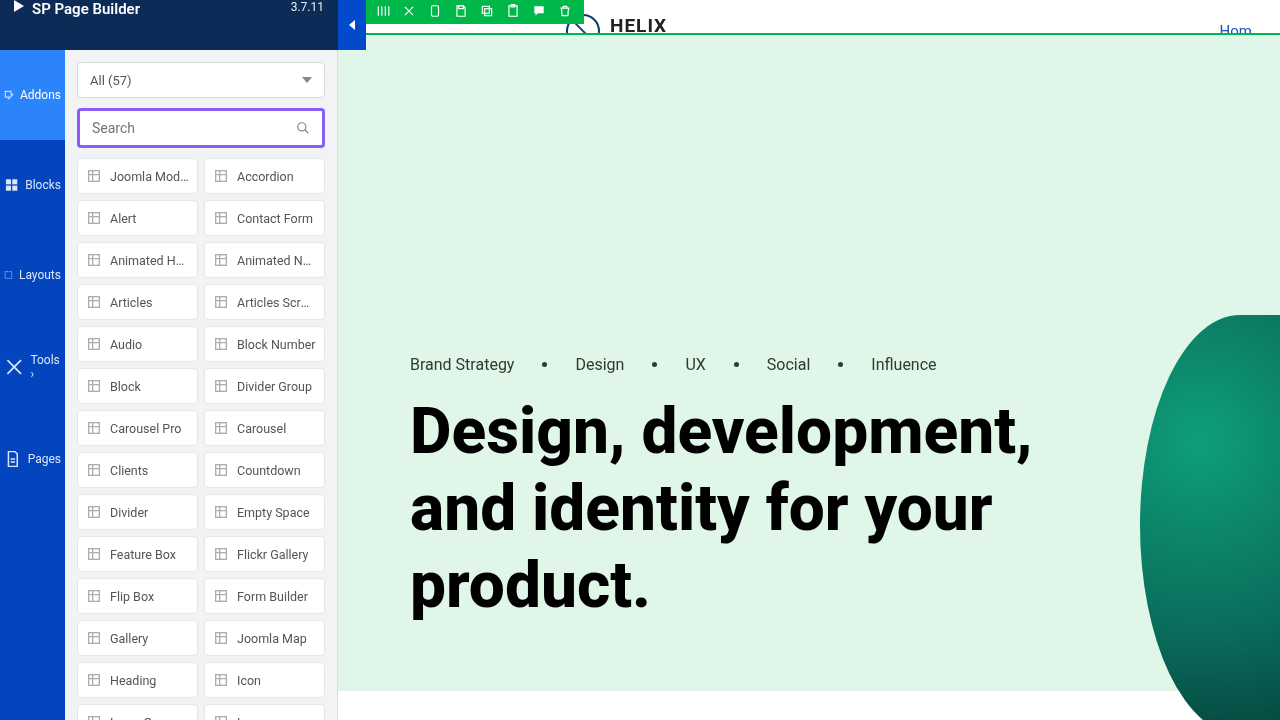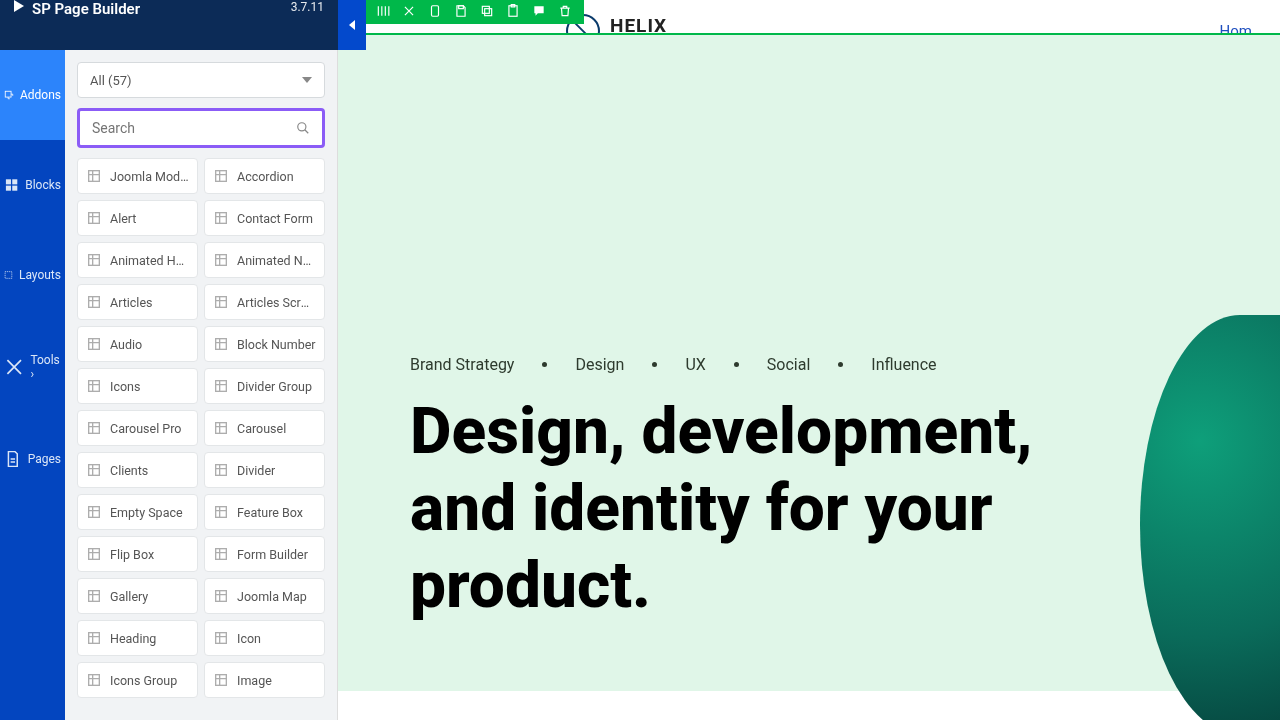--- a/index.html
+++ b/index.html
@@ -205,21 +205,21 @@
           </span>
           <span class="addon-label">Block Number</span>
         </div>
         <div class="addon-item">
           <span class="addon-icon">
             <svg viewBox="0 0 24 24" fill="none" stroke="#777" stroke-width="2">
               <rect x="4" y="4" width="16" height="16"></rect>
               <path d="M4 10h16M10 4v16"></path>
             </svg>
           </span>
-          <span class="addon-label">Icons</span>
+          <span class="addon-label">Block</span>
         </div>
         <div class="addon-item">
           <span class="addon-icon">
             <svg viewBox="0 0 24 24" fill="none" stroke="#777" stroke-width="2">
               <rect x="4" y="4" width="16" height="16"></rect>
               <path d="M4 10h16M10 4v16"></path>
             </svg>
           </span>
           <span class="addon-label">Divider Group</span>
         </div>
@@ -250,39 +250,57 @@
           </span>
           <span class="addon-label">Clients</span>
         </div>
         <div class="addon-item">
           <span class="addon-icon">
             <svg viewBox="0 0 24 24" fill="none" stroke="#777" stroke-width="2">
               <rect x="4" y="4" width="16" height="16"></rect>
               <path d="M4 10h16M10 4v16"></path>
             </svg>
           </span>
+          <span class="addon-label">Countdown</span>
+        </div>
+        <div class="addon-item">
+          <span class="addon-icon">
+            <svg viewBox="0 0 24 24" fill="none" stroke="#777" stroke-width="2">
+              <rect x="4" y="4" width="16" height="16"></rect>
+              <path d="M4 10h16M10 4v16"></path>
+            </svg>
+          </span>
           <span class="addon-label">Divider</span>
         </div>
         <div class="addon-item">
           <span class="addon-icon">
             <svg viewBox="0 0 24 24" fill="none" stroke="#777" stroke-width="2">
               <rect x="4" y="4" width="16" height="16"></rect>
               <path d="M4 10h16M10 4v16"></path>
             </svg>
           </span>
           <span class="addon-label">Empty Space</span>
         </div>
         <div class="addon-item">
           <span class="addon-icon">
             <svg viewBox="0 0 24 24" fill="none" stroke="#777" stroke-width="2">
               <rect x="4" y="4" width="16" height="16"></rect>
               <path d="M4 10h16M10 4v16"></path>
             </svg>
           </span>
           <span class="addon-label">Feature Box</span>
+        </div>
+        <div class="addon-item">
+          <span class="addon-icon">
+            <svg viewBox="0 0 24 24" fill="none" stroke="#777" stroke-width="2">
+              <rect x="4" y="4" width="16" height="16"></rect>
+              <path d="M4 10h16M10 4v16"></path>
+            </svg>
+          </span>
+          <span class="addon-label">Flickr Gallery</span>
         </div>
         <div class="addon-item">
           <span class="addon-icon">
             <svg viewBox="0 0 24 24" fill="none" stroke="#777" stroke-width="2">
               <rect x="4" y="4" width="16" height="16"></rect>
               <path d="M4 10h16M10 4v16"></path>
             </svg>
           </span>
           <span class="addon-label">Flip Box</span>
         </div>

